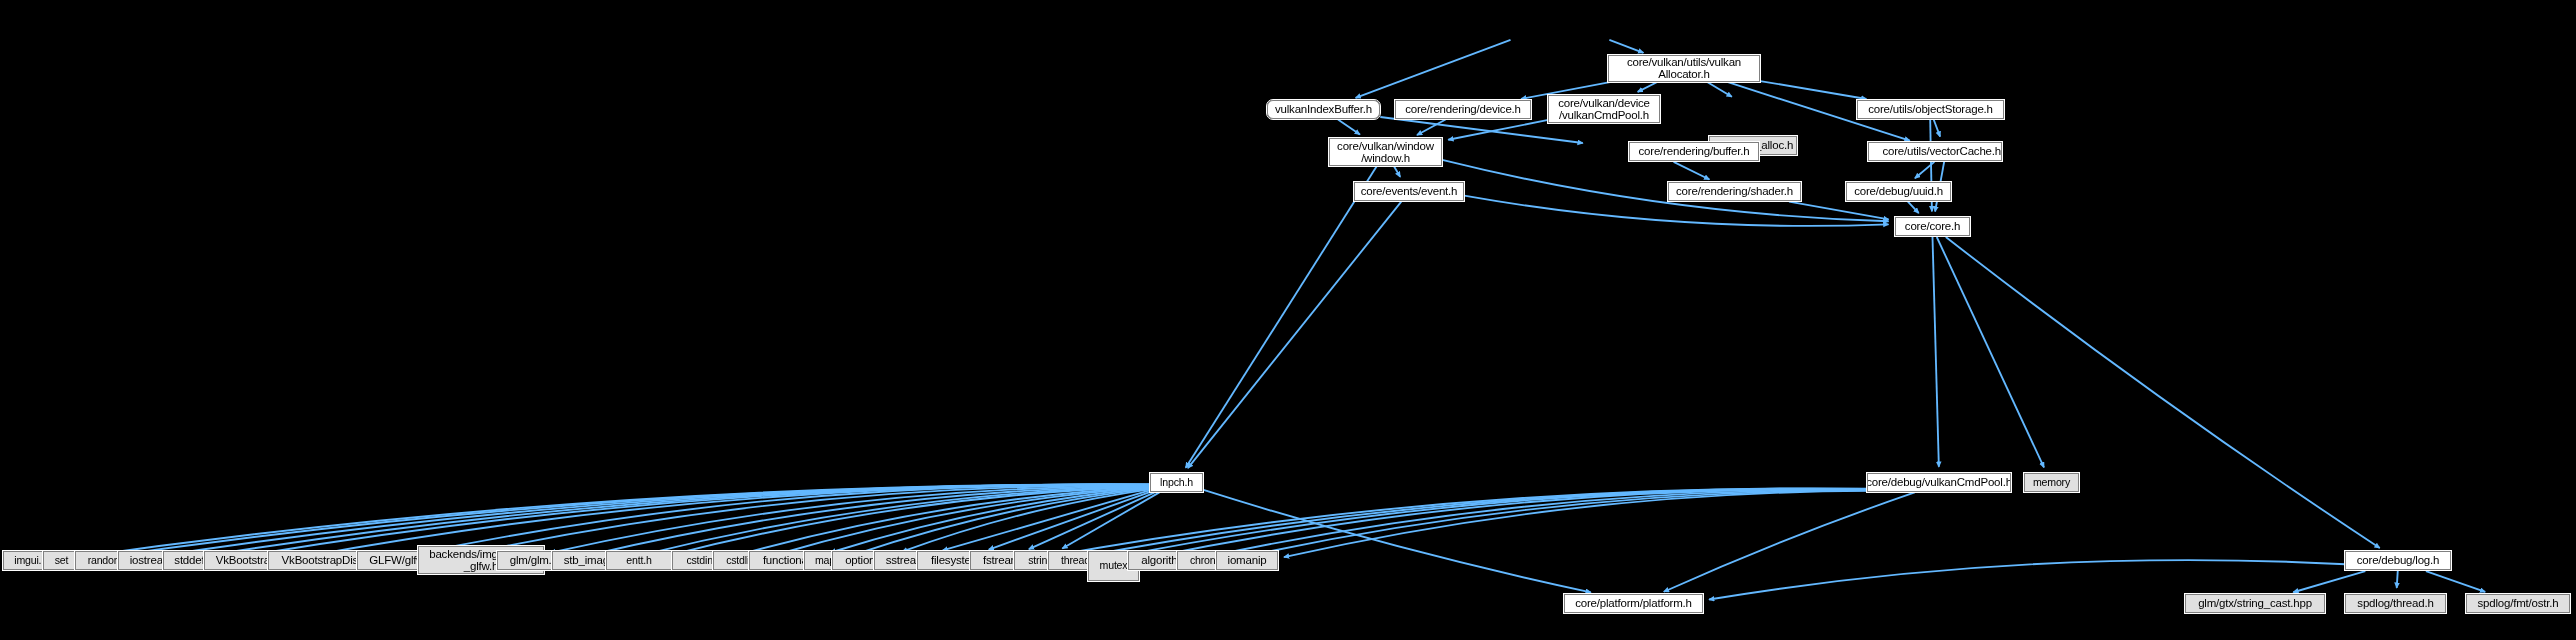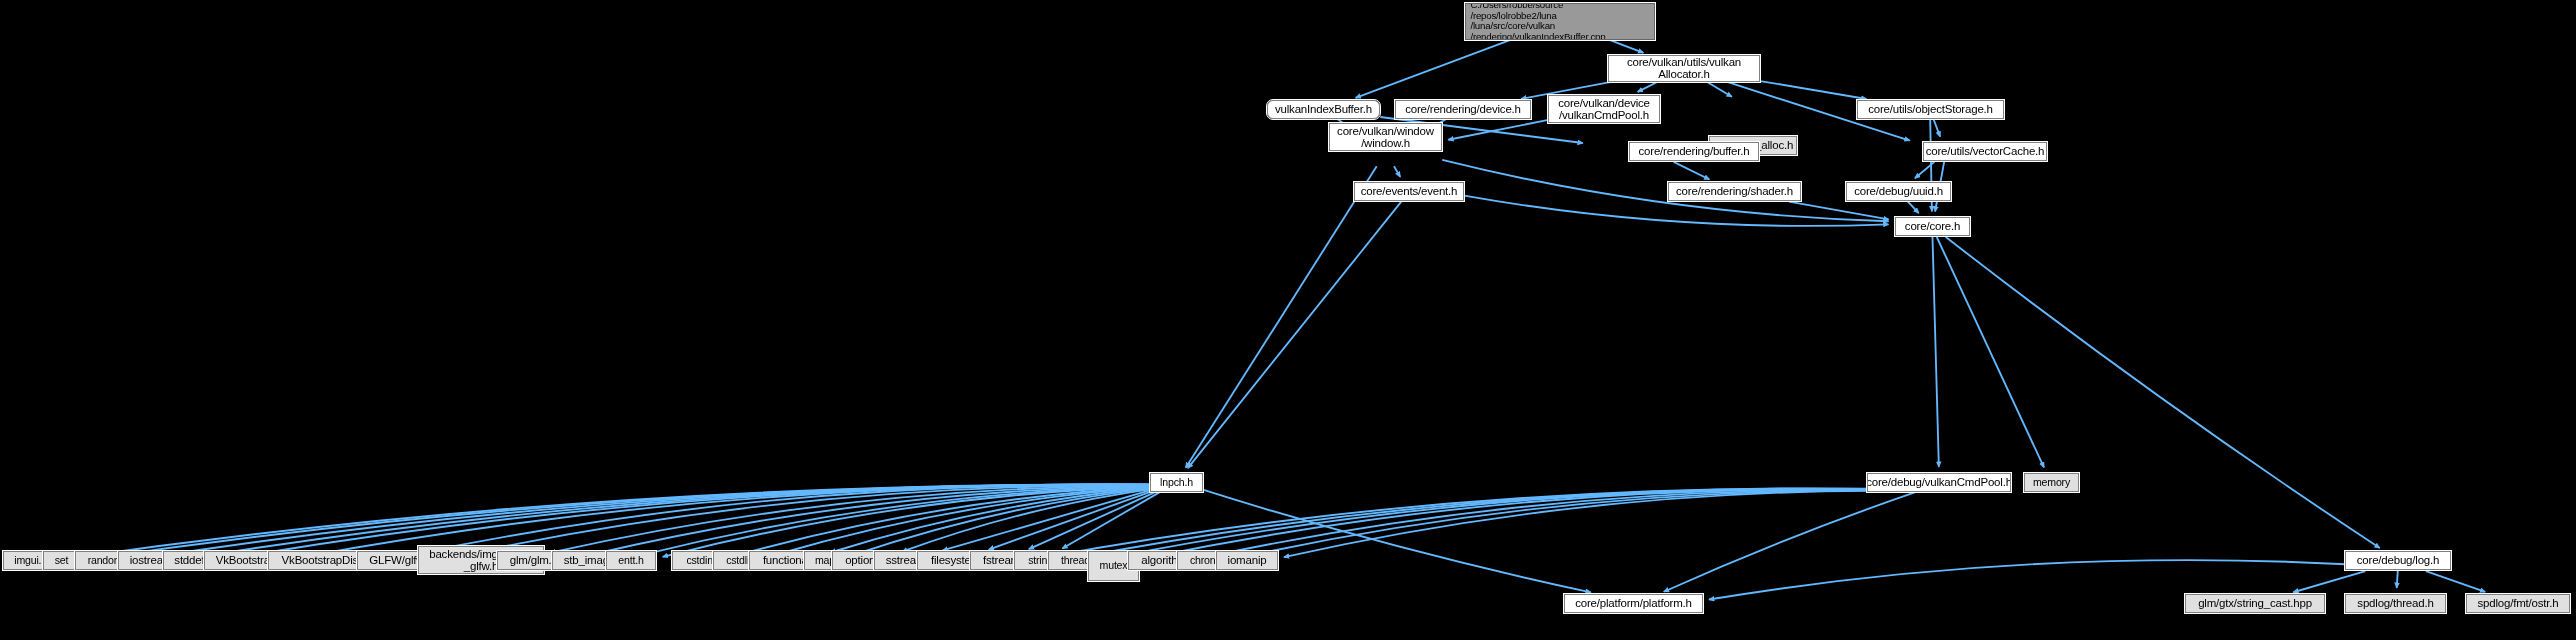--- a/index.html
+++ b/index.html
@@ -96,56 +96,52 @@
       <path d="M2113,555.2578174856413 Q1778.9230112830378,557.0516401140604 1452.9552707285907,630.2341811169821" stroke="#63b8ff" stroke-width="2.1" fill="none" marker-end="url(#arrowhead)"></path>
       <path d="M2113,553.128746928747 Q1659.5092555856709,546.9750327513674 1213.97337461672,631.7659652669405" stroke="#63b8ff" stroke-width="2.1" fill="none" marker-end="url(#arrowhead)"></path>
       <path d="M2113,553.4204603580563 Q1679.848214347663,547.0403025375957 1254.9711646946198,631.5427788666791" stroke="#63b8ff" stroke-width="2.1" fill="none" marker-end="url(#arrowhead)"></path>
       <path d="M2113,553.7619047619048 Q1700.2598529352035,548.3121653776116 1295.9684683081578,631.5744315896992" stroke="#63b8ff" stroke-width="2.1" fill="none" marker-end="url(#arrowhead)"></path>
       <path d="M2166.71897810219,557 Q2022.225110546476,606.8241839513511 1882.789399939042,669.4229832611308" stroke="#63b8ff" stroke-width="2.1" fill="none" marker-end="url(#arrowhead)"></path>
       <path d="M2676.6458333333335,646 L2595.069068824517,670.0226054995287" stroke="#63b8ff" stroke-width="2.1" fill="none" marker-end="url(#arrowhead)"></path>
       <path d="M2713.3125,646 L2712.1241480030862,665.0136319506198" stroke="#63b8ff" stroke-width="2.1" fill="none" marker-end="url(#arrowhead)"></path>
       <path d="M2745.1666666666665,646 L2812.232400998253,669.6702591758541" stroke="#63b8ff" stroke-width="2.1" fill="none" marker-end="url(#arrowhead)"></path>
       <path d="M2654,638.3275563258233 Q2291.8228613445744,619.1334911395289 1933.9892597113221,678.2588278842941" stroke="#63b8ff" stroke-width="2.1" fill="none" marker-end="url(#arrowhead)"></path>
     </svg>
-<div class="node root" style="left: 1465px; top: 2.7px; width: 190px; height: 37px; font-size: 9.7px;"><span class="node-label">C:/Users/robbe/source
-/repos/lolrobbe2/luna
-/luna/src/core/vulkan
-/rendering/vulkanIndexBuffer.cpp</span></div>
     <div class="node hdr" style="left: 1608px; top: 55px; width: 152px; height: 26.5px;"><span class="node-label">core/vulkan/utils/vulkan
 Allocator.h</span></div>
     <div class="node hdr" style="left: 1267px; top: 100px; width: 113px; height: 19.4px; border-radius: 6px;"><span class="node-label">vulkanIndexBuffer.h</span></div>
     <div class="node hdr" style="left: 1395px; top: 100px; width: 136px; height: 19.4px;"><span class="node-label">core/rendering/device.h</span></div>
     <div class="node hdr" style="left: 1548px; top: 95px; width: 112px; height: 28px;"><span class="node-label">core/vulkan/device
 /vulkanCmdPool.h</span></div>
     <div class="node ext" style="left: 1709px; top: 100px; width: 88px; height: 19.4px; margin-top: 36px;"><span class="node-label">vk_mem_alloc.h</span></div>
     <div class="node hdr" style="left: 1857px; top: 100px; width: 147px; height: 19.4px;"><span class="node-label">core/utils/objectStorage.h</span></div>
-    <div class="node hdr" style="left: 1329px; top: 123px; width: 113px; height: 28px;"><span class="node-label">core/vulkan/window
+    <div class="node hdr" style="left: 1329px; top: 138px; width: 113px; height: 28px;"><span class="node-label">core/vulkan/window
 /window.h</span></div>
     <div class="node hdr" style="left: 1589px; top: 142px; width: 130px; height: 19.4px; margin-left: 40px;"><span class="node-label">core/rendering/buffer.h</span></div>
-    <div class="node hdr" style="left: 1923px; top: 142px; width: 124px; height: 19.4px;"><span class="node-label">core/utils/vectorCache.h</span></div>
+    <div class="node hdr" style="left: 1868px; top: 142px; width: 134px; height: 19.4px; justify-content: flex-end;"><span class="node-label">core/utils/vectorCache.h</span></div>
     <div class="node hdr" style="left: 1354px; top: 182px; width: 110px; height: 19.4px;"><span class="node-label">core/events/event.h</span></div>
     <div class="node hdr" style="left: 1668px; top: 182px; width: 133px; height: 19.4px;"><span class="node-label">core/rendering/shader.h</span></div>
     <div class="node hdr" style="left: 1846px; top: 182px; width: 105px; height: 19.4px;"><span class="node-label">core/debug/uuid.h</span></div>
     <div class="node hdr" style="left: 1895px; top: 217px; width: 75px; height: 19.4px;"><span class="node-label">core/core.h</span></div>
     <div class="node hdr" style="left: 1867px; top: 473px; width: 144px; height: 19.4px;"><span class="node-label">core/debug/vulkanCmdPool.h</span></div>
     <div class="node ext" style="left: 2024px; top: 473px; width: 55px; height: 19.4px; font-size: 10.6px;"><span class="node-label">memory</span></div>
     <div class="node hdr" style="left: 1150px; top: 473px; width: 53px; height: 19.4px; font-size: 10.6px;"><span class="node-label">lnpch.h</span></div>
     <div class="node ext" style="left: 2.7px; top: 551px; width: 56px; height: 19.4px; font-size: 10.6px;"><span class="node-label">imgui.h</span></div>
     <div class="node ext" style="left: 43px; top: 551px; width: 37px; height: 19.4px; font-size: 10.6px;"><span class="node-label">set</span></div>
     <div class="node ext" style="left: 75px; top: 551px; width: 60px; height: 19.4px; font-size: 10.6px;"><span class="node-label">random</span></div>
     <div class="node ext" style="left: 118px; top: 551px; width: 66px; height: 19.4px;"><span class="node-label">iostream</span></div>
     <div class="node ext" style="left: 163px; top: 551px; width: 62px; height: 19.4px;"><span class="node-label">stddef.h</span></div>
     <div class="node ext" style="left: 204px; top: 551px; width: 93px; height: 19.4px;"><span class="node-label">VkBootstrap.h</span></div>
     <div class="node ext" style="left: 268px; top: 551px; width: 140px; height: 19.4px;"><span class="node-label">VkBootstrapDispatch.h</span></div>
     <div class="node ext" style="left: 357px; top: 551px; width: 95px; height: 19.4px;"><span class="node-label">GLFW/glfw3.h</span></div>
     <div class="node ext" style="left: 418px; top: 546px; width: 126px; height: 28px;"><span class="node-label">backends/imgui_impl
 _glfw.h</span></div>
     <div class="node ext" style="left: 497px; top: 551px; width: 86px; height: 19.4px;"><span class="node-label">glm/glm.hpp</span></div>
     <div class="node ext" style="left: 552px; top: 551px; width: 84px; height: 19.4px;"><span class="node-label">stb_image.h</span></div>
-    <div class="node ext" style="left: 606px; top: 551px; width: 50px; height: 19.4px; font-size: 10.6px;"><span class="node-label">entt.h</span></div>
+    <div class="node ext" style="left: 606px; top: 551px; width: 66px; height: 19.4px; font-size: 10.6px;"><span class="node-label">entt.h</span></div>
     <div class="node ext" style="left: 672px; top: 551px; width: 58px; height: 19.4px; font-size: 10.6px;"><span class="node-label">cstdint</span></div>
     <div class="node ext" style="left: 713px; top: 551px; width: 55px; height: 19.4px; font-size: 10.6px;"><span class="node-label">cstdlib</span></div>
     <div class="node ext" style="left: 749px; top: 551px; width: 75px; height: 19.4px;"><span class="node-label">functional</span></div>
     <div class="node ext" style="left: 804px; top: 551px; width: 42px; height: 19.4px; font-size: 10.6px;"><span class="node-label">map</span></div>
     <div class="node ext" style="left: 832px; top: 551px; width: 65px; height: 19.4px;"><span class="node-label">optional</span></div>
     <div class="node ext" style="left: 874px; top: 551px; width: 63px; height: 19.4px;"><span class="node-label">sstream</span></div>
     <div class="node ext" style="left: 917px; top: 551px; width: 77px; height: 19.4px;"><span class="node-label">filesystem</span></div>
     <div class="node ext" style="left: 970px; top: 551px; width: 63px; height: 19.4px;"><span class="node-label">fstream</span></div>
     <div class="node ext" style="left: 1014px; top: 551px; width: 53px; height: 19.4px; font-size: 10.6px;"><span class="node-label">string</span></div>
     <div class="node ext" style="left: 1048px; top: 551px; width: 55px; height: 19.4px; font-size: 10.6px;"><span class="node-label">thread</span></div>

